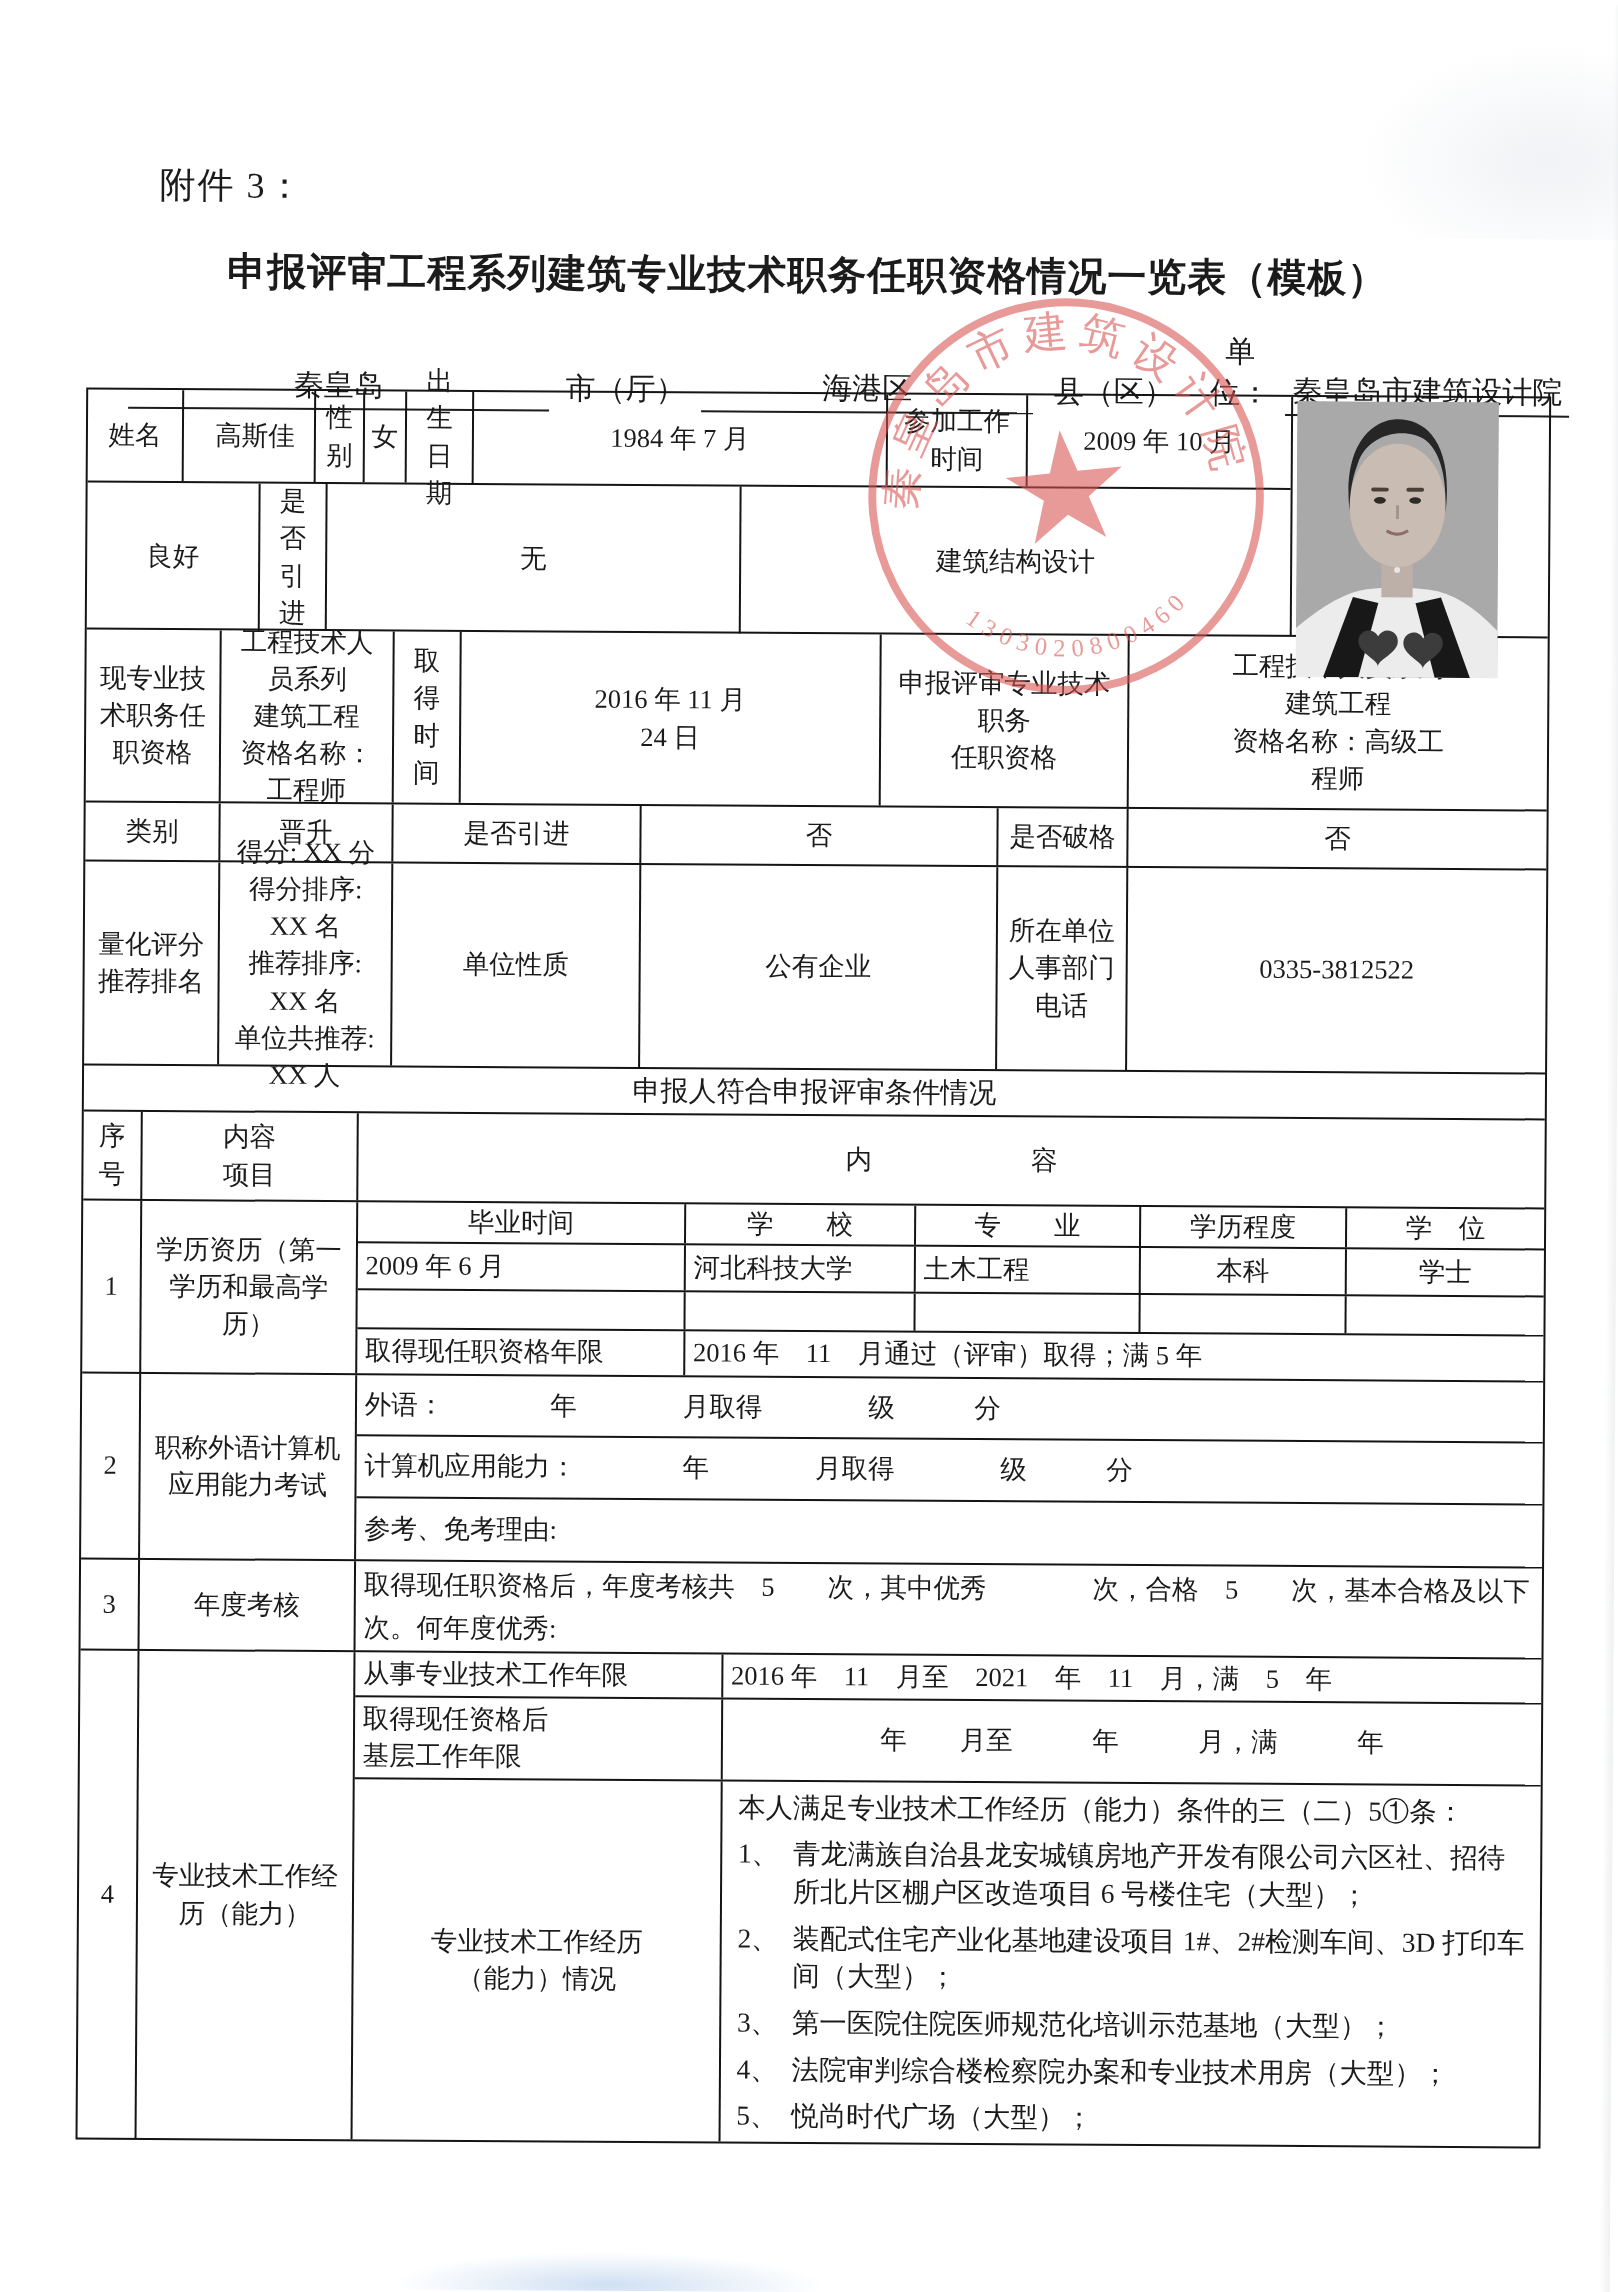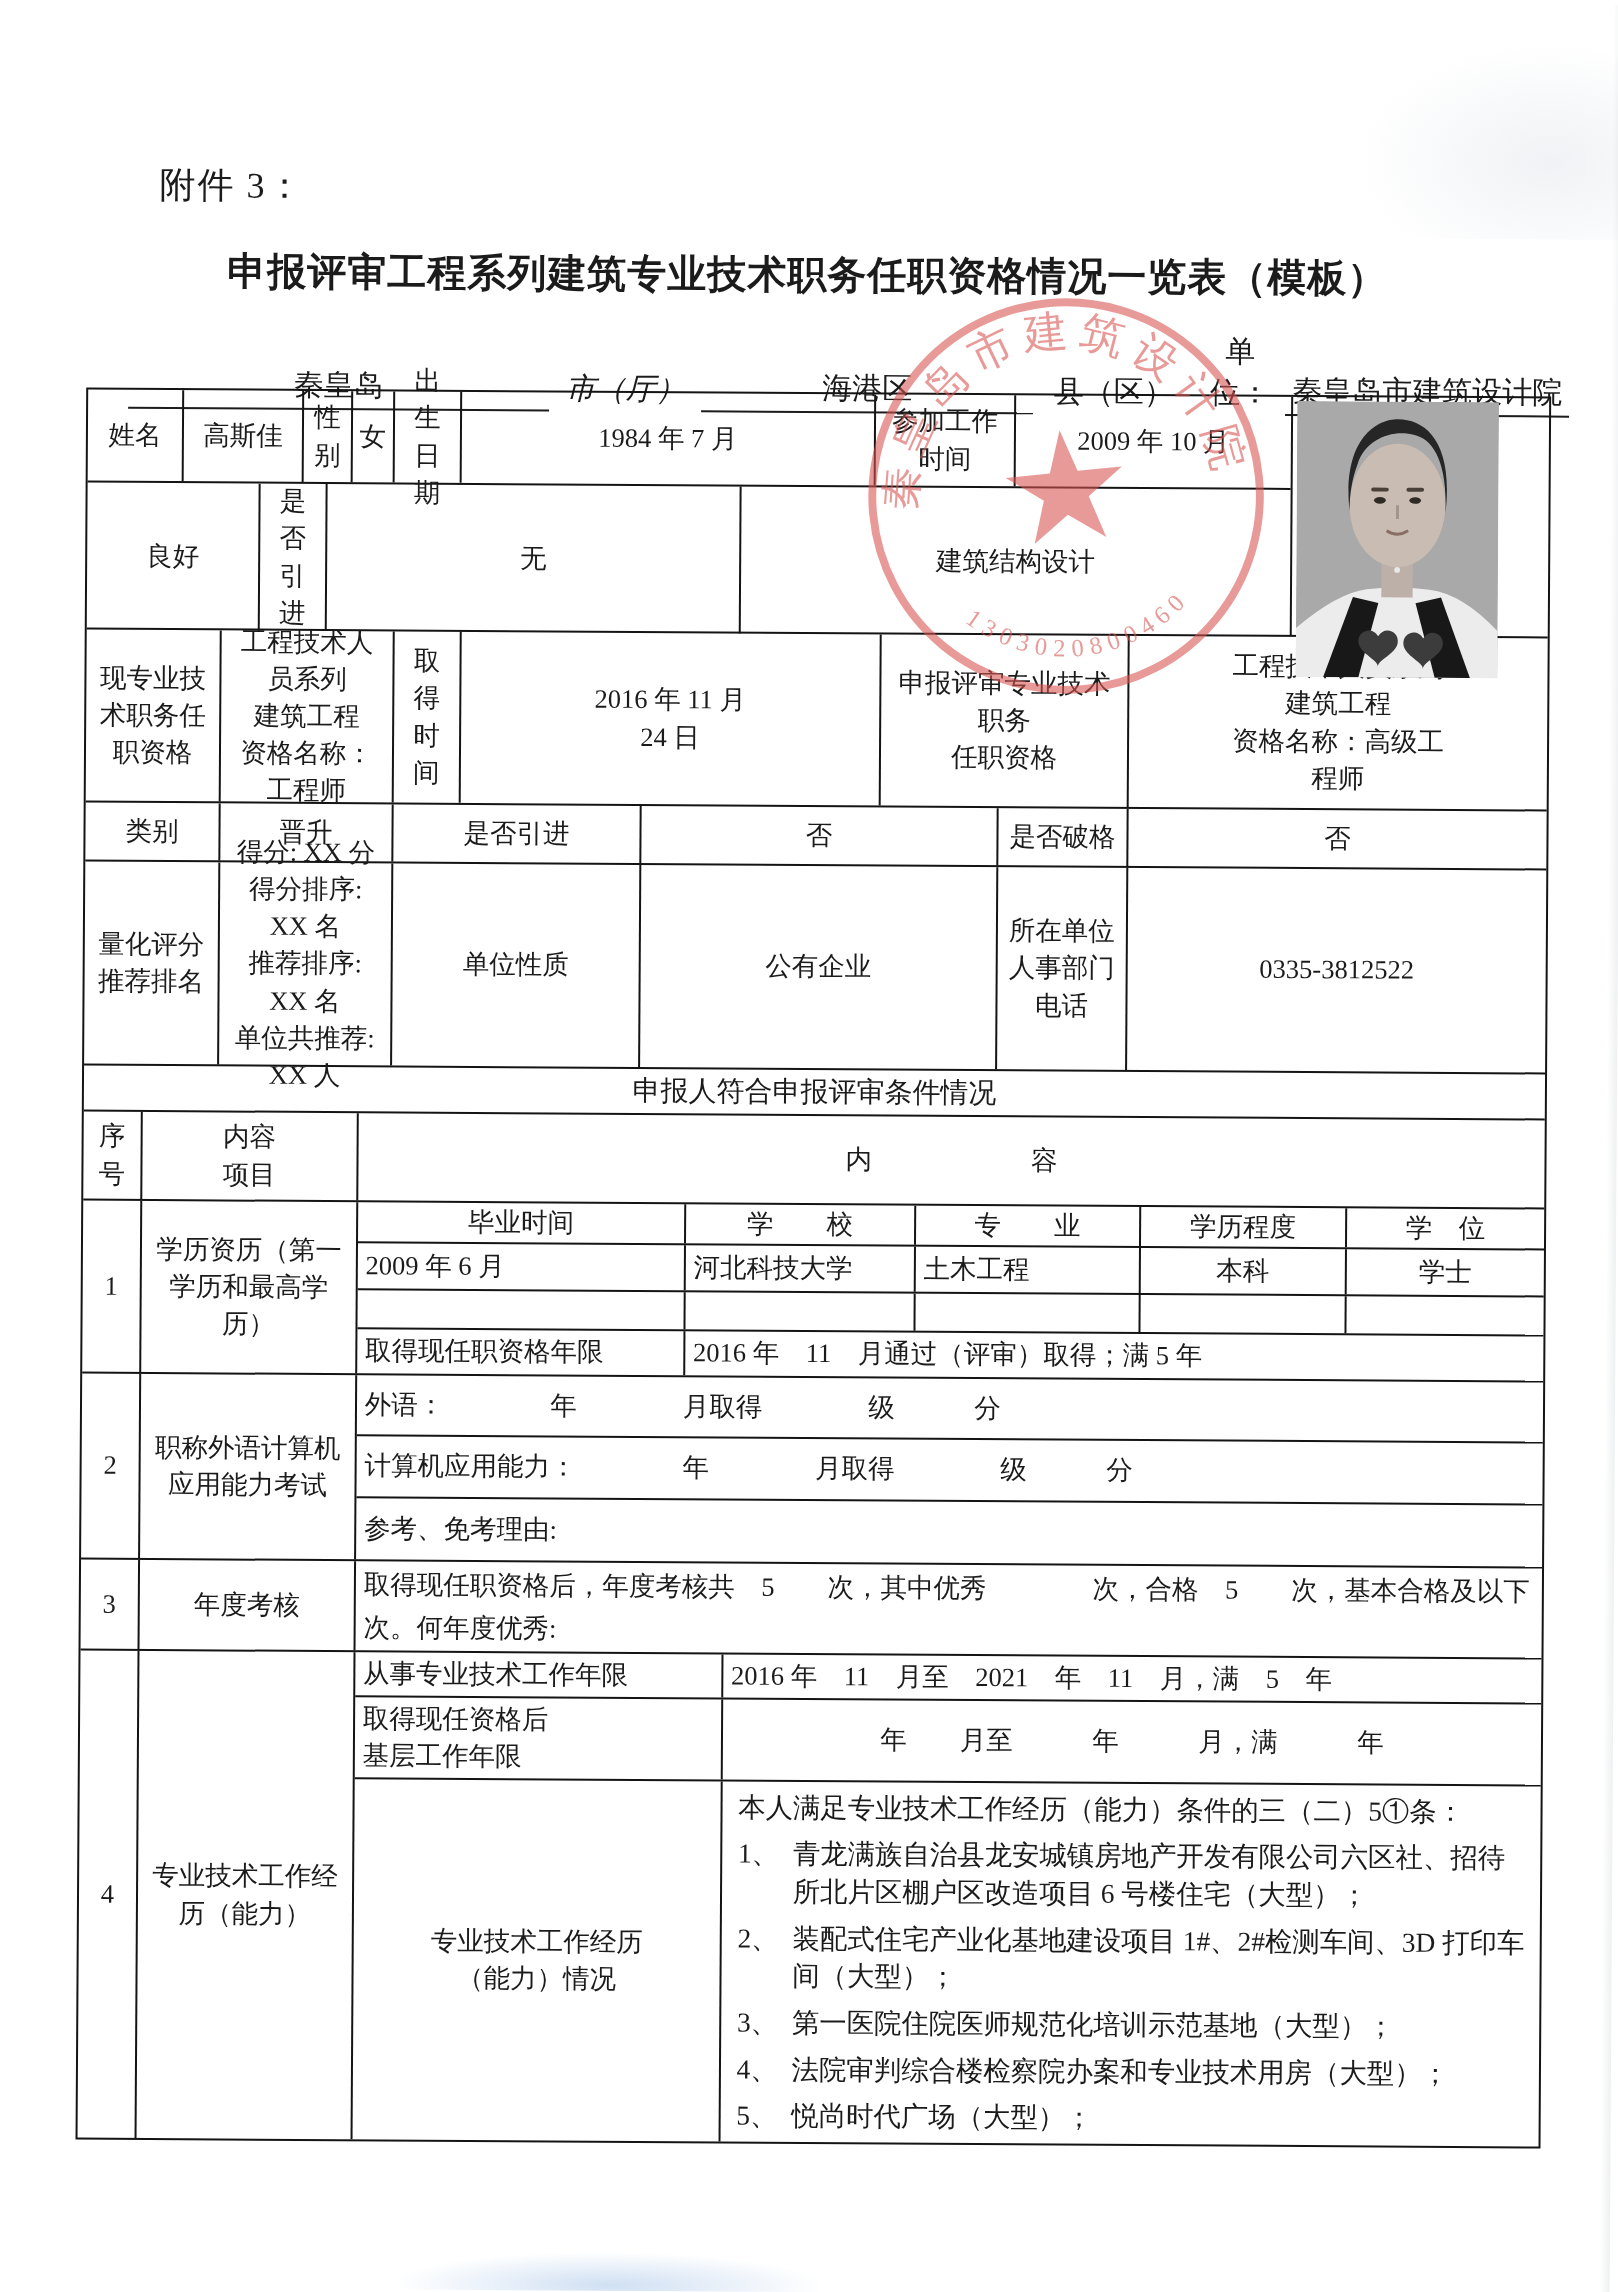--- a/index.html
+++ b/index.html
@@ -58,21 +58,21 @@
 
 <div class="sheet">
 
   <div class="smudge-topright"></div>
 
   <div class="attach">附件 3：</div>
   <div class="title">申报评审工程系列建筑专业技术职务任职资格情况一览表（模板）</div>
 
   <div class="locline">
     <span class="u" style="width:436px;">秦皇岛</span>
-    <span class="plain" style="width:157px;font-style:italic;">市（厅）</span>
+    <span class="plain" style="width:157px;">市（厅）</span>
     <span class="u" style="width:343px;">海港区</span>
     <span class="plain" style="width:167px;">县（区）</span>
     <span class="plain" style="width:93px;">单位：</span>
     <span class="u" style="width:294px;">秦皇岛市建筑设计院</span>
   </div>
 
   <svg class="seal" viewBox="0 0 440 440">
     <defs>
       <path id="arcTop" d="M 82,284 A 152 152 0 1 1 358,284" fill="none"></path>
       <path id="arcBot" d="M 92,322 A 166 166 0 0 0 348,322" fill="none"></path>
@@ -86,21 +86,21 @@
       <textPath href="#arcBot" startOffset="50%">1303020800460</textPath>
     </text>
   </svg>
 
   <div class="tbl">
 
     <div class="r" style="height:240px;">
       <div class="ab-main">
         <div class="sr first">
           <div class="c" style="width:96px;">姓名</div>
-          <div class="c" style="width:120px;">高斯佳</div>
+          <div class="c" style="width:120px;margin-left:12px;">高斯佳</div>
           <div class="c" style="width:49px;">性别</div>
           <div class="c" style="width:42px;">女</div>
           <div class="c" style="width:67px;">出生日期</div>
           <div class="c" style="width:414px;">1984 年 7 月</div>
           <div class="c" style="width:140px;">参加工作时间</div>
           <div class="c grow">2009 年 10 月</div>
         </div>
         <div class="sr second">
           <div class="c" style="width:173px;">良好</div>
           <div class="c" style="width:67px;">是否引进</div>

